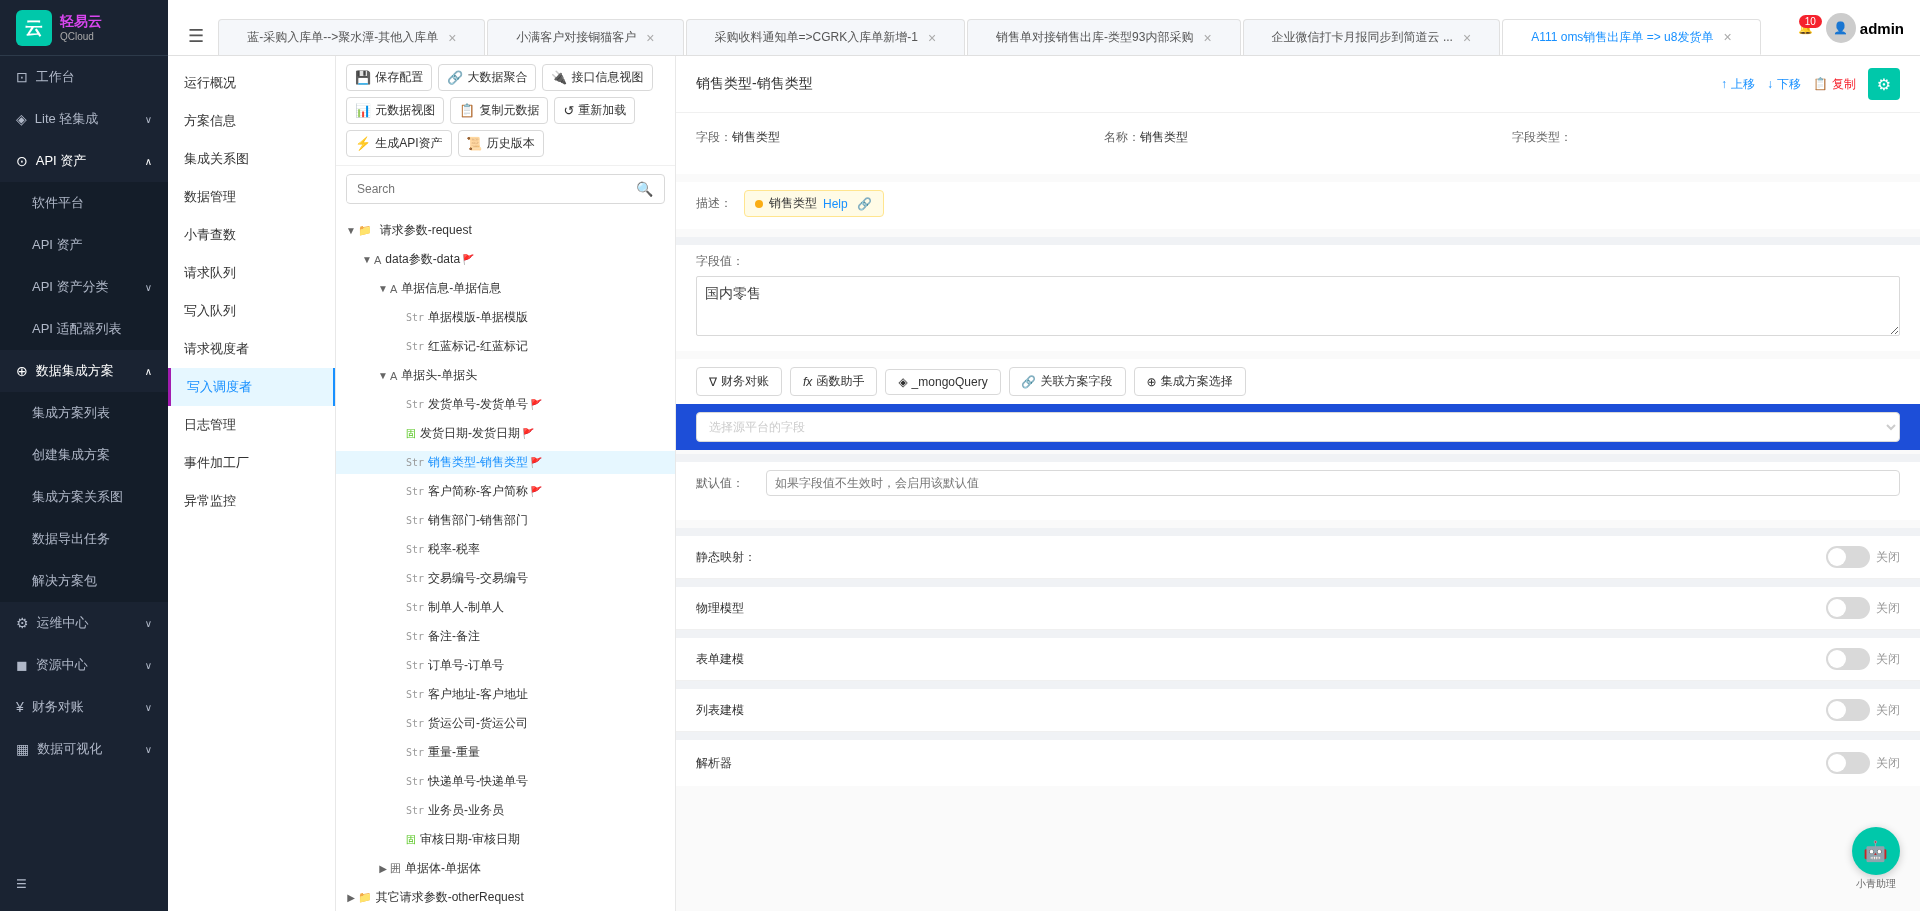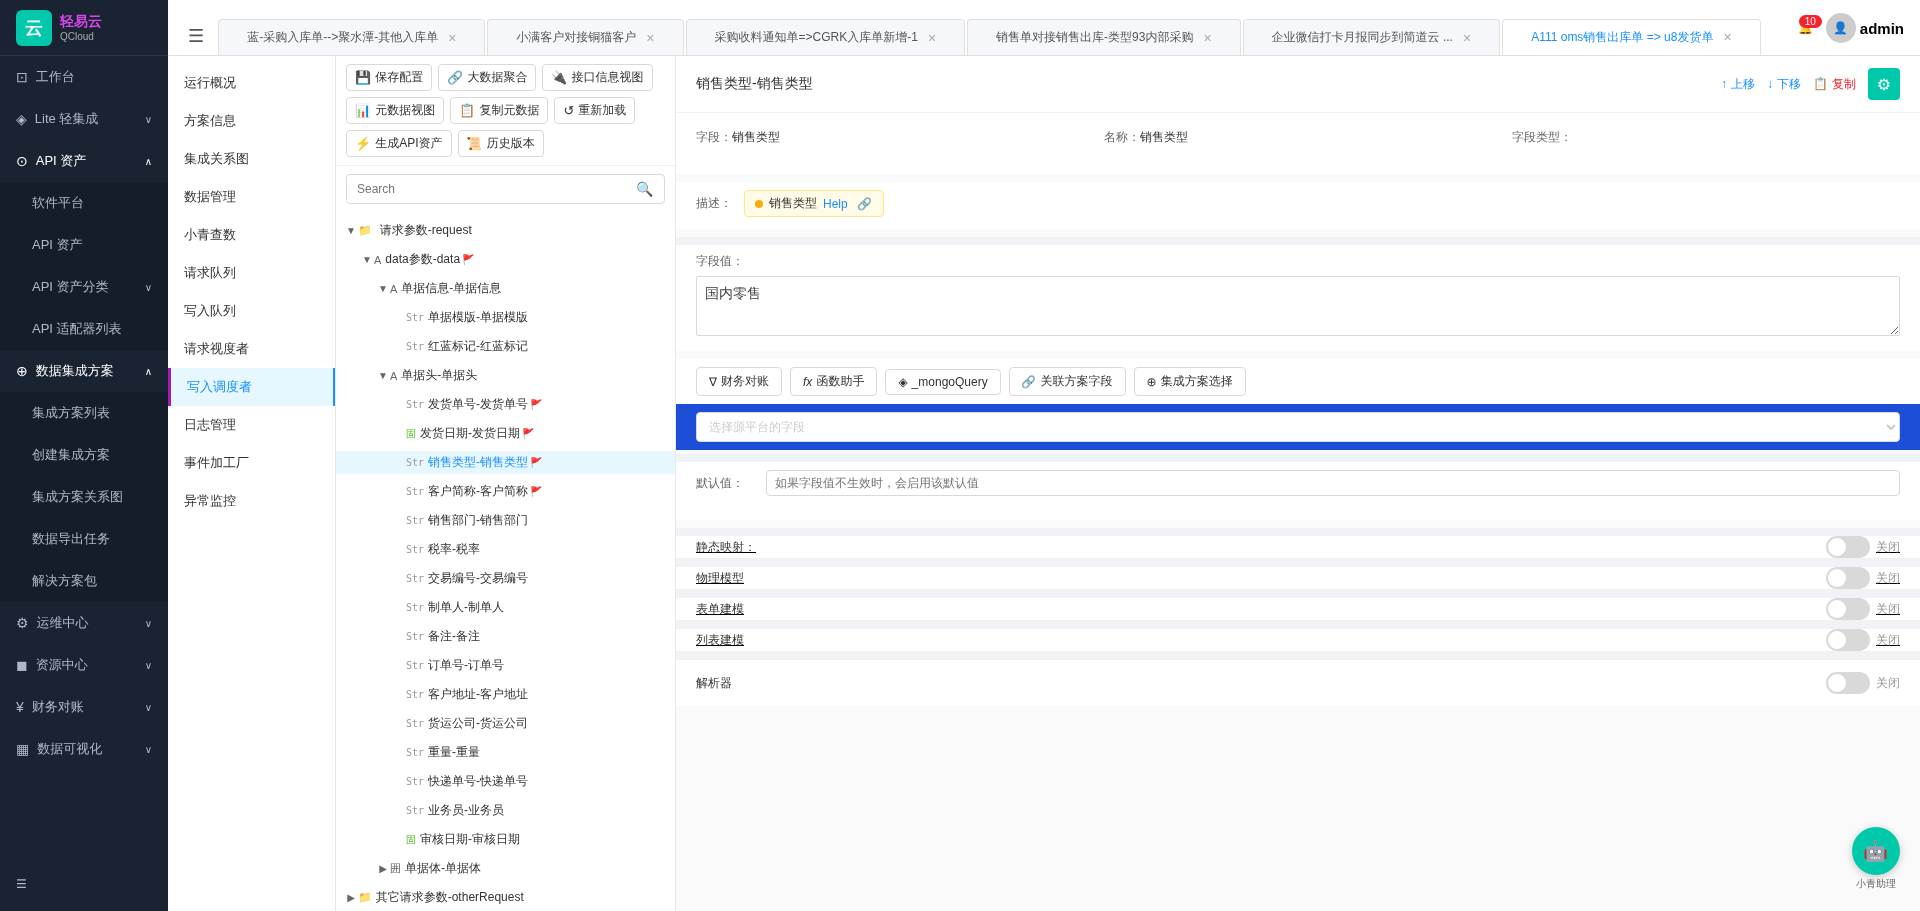--- a/index.html
+++ b/index.html
@@ -89,21 +89,21 @@
     .fv-input { width: 100%; border: 1px solid #d9d9d9; border-radius: 2px; padding: 8px; font-size: 14px; min-height: 60px; color: #404040; background: #fff; }
 
     .tools-row { display: flex; align-items: center; gap: 8px; padding: 8px 20px; background: #fff; flex-wrap: wrap; }
     .tool-btn { display: flex; align-items: center; gap: 4px; padding: 5px 12px; border: 1px solid #d9d9d9; border-radius: 4px; background: #fff; cursor: pointer; color: #333; font-size: 12px; }
 
     .source-select { padding: 8px 20px; background: #1d4ed8; margin-bottom: 4px; }
     .source-select select { width: 100%; border: 1px solid #d9d9d9; border-radius: 4px; padding: 6px 8px; font-size: 12px; color: #ccc; background: #fff; }
 
     .default-section { padding: 8px 20px 12px; background: #fff; margin-bottom: 8px; }
 
-    .toggle-row { display: flex; align-items: center; justify-content: space-between; padding: 0 20px; background: #fff; border-bottom: 1px solid #f0f0f0; text-decoration: underline; }
+    .toggle-row { display: flex; align-items: center; justify-content: space-between; padding: 10px 20px; background: #fff; border-bottom: 1px solid #f0f0f0; }
     .toggle-label { color: #333; font-size: 12px; }
     .toggle { display: flex; align-items: center; gap: 6px; }
     .toggle-switch { width: 44px; height: 22px; border-radius: 11px; background: #d9d9d9; cursor: pointer; position: relative; }
     .toggle-switch::after { content: ''; width: 18px; height: 18px; border-radius: 50%; background: #fff; position: absolute; top: 2px; left: 2px; transition: left 0.2s; }
     .toggle-text { font-size: 12px; color: #999; }
 
     .section-divider { height: 8px; background: #f0f2f5; }
 
     .expand-section { padding: 12px 20px; background: #fff; display: flex; align-items: center; justify-content: space-between; }
     .expand-label { color: #333; font-size: 12px; font-weight: 500; }

